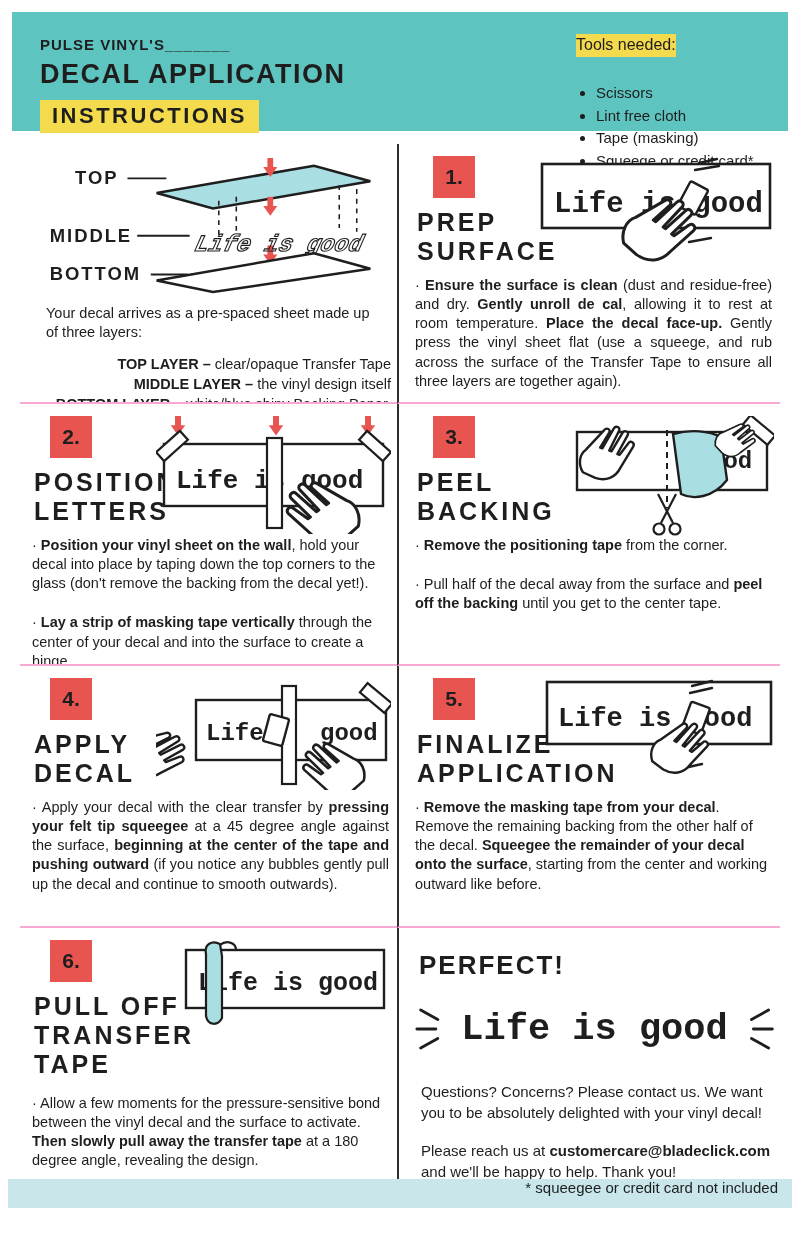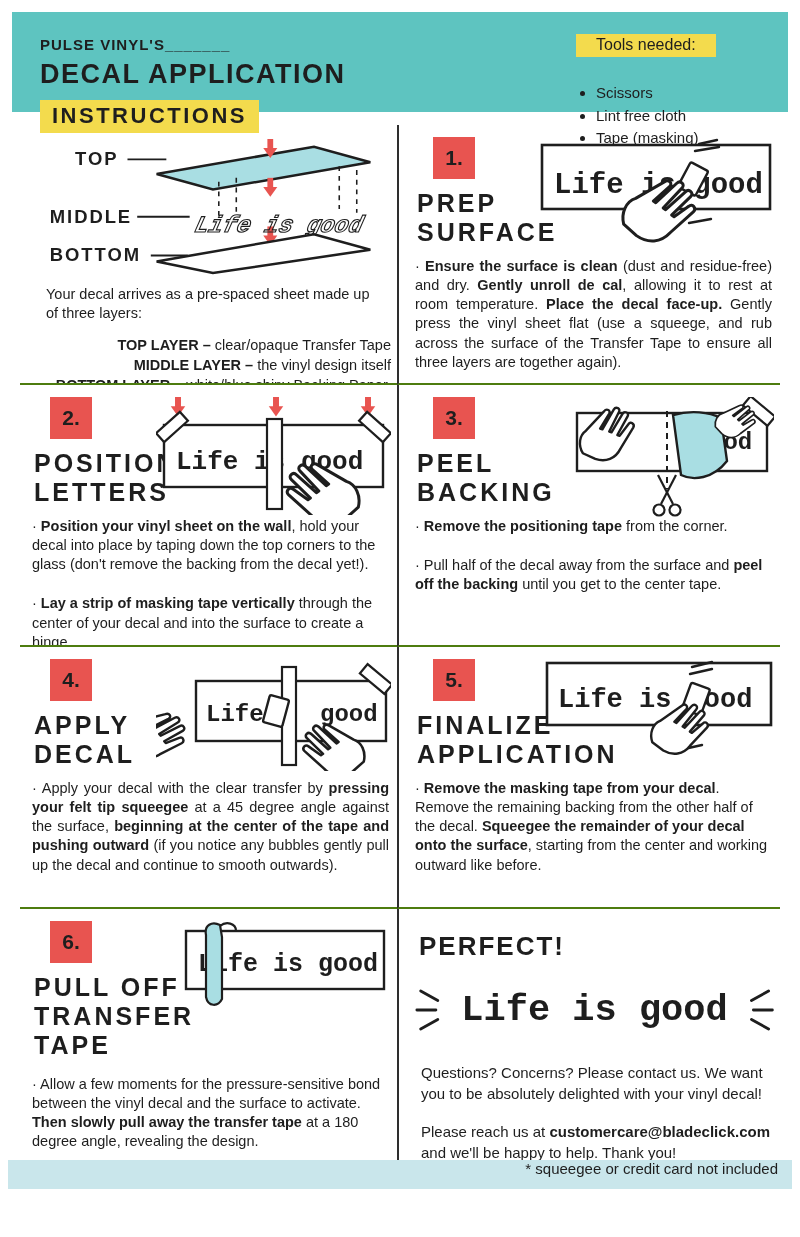--- a/index.html
+++ b/index.html
@@ -7,35 +7,35 @@
     --lightblue:#C9E6EB; --ink:#1E1E1E; --paper:#FFFFFF;
   }
   *{box-sizing:border-box;}
   html,body{margin:0;padding:0;}
   body{
     width:800px;height:1237px;background:#fff;color:var(--ink);
     font-family:"Liberation Sans",sans-serif;overflow:hidden;position:relative;
   }
   b{font-weight:bold;}
   
-  .header{margin:12px 12px 0;height:100px;background:var(--teal);display:flex;}
+  .header{margin:12px 12px 0;height:119px;background:var(--teal);display:flex;}
   .header-left{flex:1;padding:24px 0 0 28px;}
   .brand{font-size:15px;font-weight:bold;letter-spacing:1px;}
   .main-title{font-size:27px;font-weight:800;letter-spacing:1.5px;line-height:1;margin-top:8px;}
   .subtitle{display:inline-block;background:var(--yellow);font-size:22px;font-weight:bold;
     letter-spacing:2.5px;padding:3px 12px 4px;margin-top:12px;}
   .header-right{width:212px;padding:22px 12px 0 0;}
-  .tools-label{display:inline-block;background:var(--yellow);font-size:16px;padding:2px 20px 3px;}
+  .tools-label{display:inline-block;background:var(--yellow);font-size:16px;padding:2px 0 3px;}
   .tools-list{margin:25px 0 0;padding-left:20px;font-size:15px;line-height:1.5;}
   
   .grid{margin:13px 20px 0;display:grid;grid-template-columns:377px 383px;
     grid-template-rows:260px 262px 262px 251px;}
   .cell{overflow:hidden;padding:10px 6px 0 12px;}
   .cell.right{border-left:2px solid #2e2e2e;padding-left:16px;}
-  .cell.hr{border-bottom:2px solid #4d7c0f;}
+  .cell.hr{border-bottom:2px solid #f9a8d4;}
   
   .step-head{position:relative;min-height:112px;}
   .step-head.tall{min-height:146px;}
   .badge{width:42px;height:42px;background:var(--red);font-size:21px;font-weight:bold;
     display:flex;align-items:center;justify-content:center;margin:2px 0 0 18px;}
   .step-title{font-size:25px;font-weight:800;letter-spacing:3px;line-height:1.15;
     margin:10px 0 0 2px;max-width:178px;}
   .step-title.wide{max-width:240px;}
   .illus{position:absolute;top:0;right:0;}
   .step-body{font-size:14.5px;line-height:1.32;margin-top:8px;padding-right:2px;}

